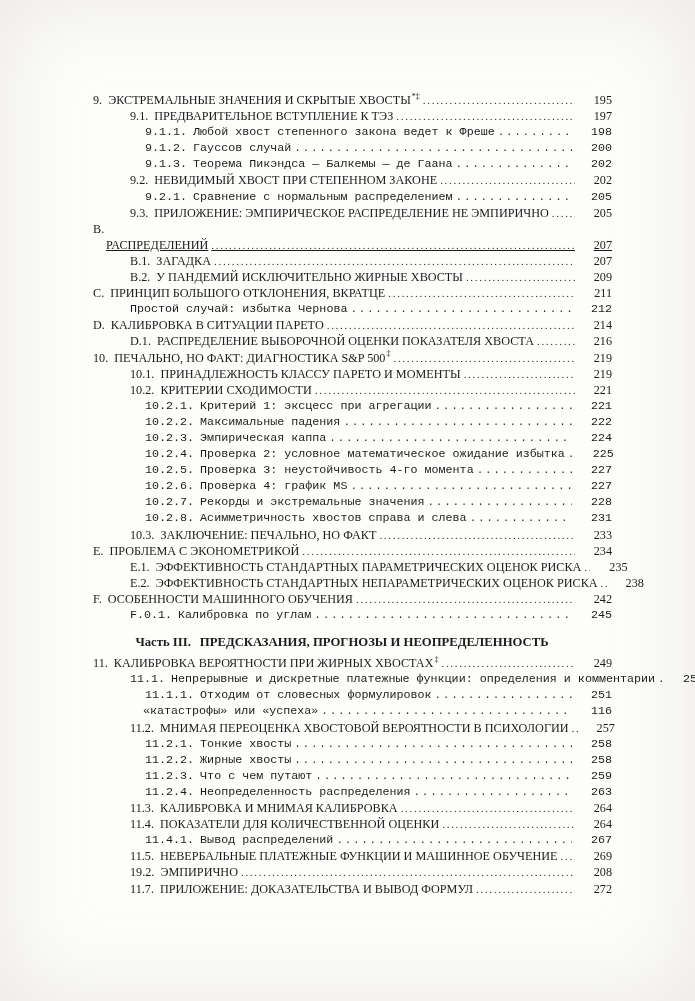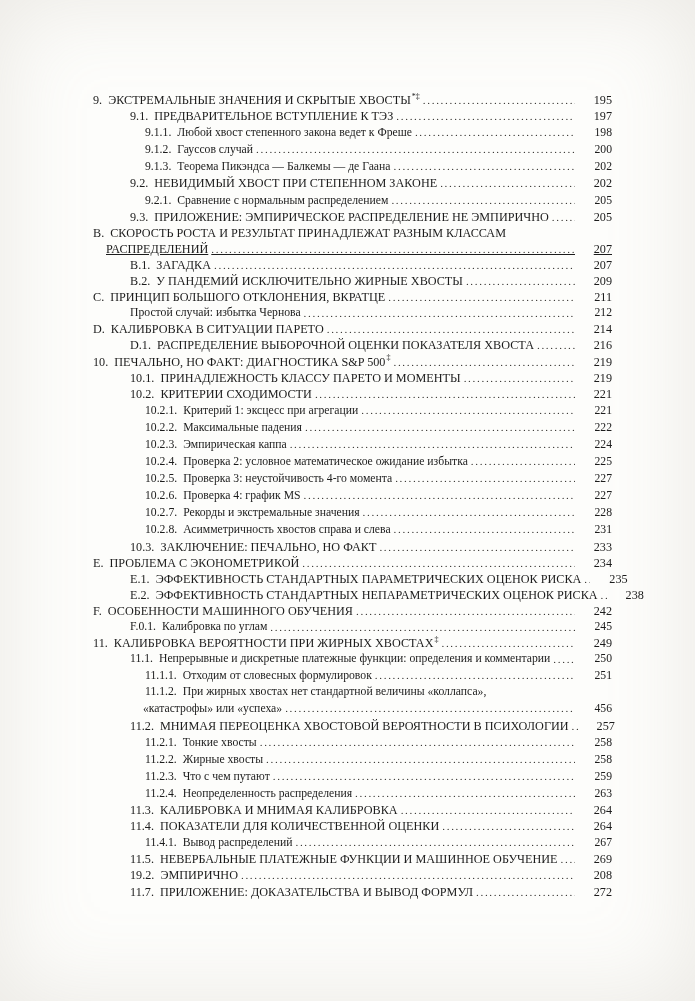--- a/index.html
+++ b/index.html
@@ -20,21 +20,21 @@
     position: absolute;
     left: 72px; right: 83px; top: 92px;
   }
   .row {
     display: flex;
     align-items: baseline;
     line-height: 16.1px;
     font-size: 12.2px;
     white-space: pre;
   }
-  .row.small { font-size: 11.7px; }
+  .row.small { font-size: 11.7px; font-family: Liberation Mono, monospace; }
   .lvl1 { padding-left: 21px; }
   .lvl2 { padding-left: 58px; align-items: center; }
   .lvl3 { padding-left: 73px; }
   .cont-text  { padding-left: 34px; text-decoration: underline; }
   .cont-label { padding-left: 71px; }
   .num { flex: none; margin-right: 6px; }
   .title { flex: none; }
   sup.mark { font-size: 8px; line-height: 0; margin-left: 1px; }
   .dots {
     flex: 1 1 auto;
@@ -63,21 +63,21 @@
 <div class="page">
   <div class="toc">
       <div class="row lvl1"><span class="num">9.</span><span class="title">ЭКСТРЕМАЛЬНЫЕ ЗНАЧЕНИЯ И СКРЫТЫЕ ХВОСТЫ<sup class="mark">*‡</sup></span><span class="dots">................................................................................................................................................................................................................................................</span><span class="pg">195</span></div>
       <div class="row lvl2"><span class="num">9.1.</span><span class="title">ПРЕДВАРИТЕЛЬНОЕ ВСТУПЛЕНИЕ К ТЭЗ</span><span class="dots">................................................................................................................................................................................................................................................</span><span class="pg">197</span></div>
       <div class="row lvl3 small"><span class="num">9.1.1.</span><span class="title">Любой хвост степенного закона ведет к Фреше</span><span class="dots">................................................................................................................................................................................................................................................</span><span class="pg">198</span></div>
       <div class="row lvl3 small"><span class="num">9.1.2.</span><span class="title">Гауссов случай</span><span class="dots">................................................................................................................................................................................................................................................</span><span class="pg">200</span></div>
       <div class="row lvl3 small"><span class="num">9.1.3.</span><span class="title">Теорема Пикэндса — Балкемы — де Гаана</span><span class="dots">................................................................................................................................................................................................................................................</span><span class="pg">202</span></div>
       <div class="row lvl2"><span class="num">9.2.</span><span class="title">НЕВИДИМЫЙ ХВОСТ ПРИ СТЕПЕННОМ ЗАКОНЕ</span><span class="dots">................................................................................................................................................................................................................................................</span><span class="pg">202</span></div>
       <div class="row lvl3 small"><span class="num">9.2.1.</span><span class="title">Сравнение с нормальным распределением</span><span class="dots">................................................................................................................................................................................................................................................</span><span class="pg">205</span></div>
       <div class="row lvl2"><span class="num">9.3.</span><span class="title">ПРИЛОЖЕНИЕ: ЭМПИРИЧЕСКОЕ РАСПРЕДЕЛЕНИЕ НЕ ЭМПИРИЧНО</span><span class="dots">................................................................................................................................................................................................................................................</span><span class="pg">205</span></div>
-      <div class="row lvl1"><span class="num">B.</span><span class="title">СКОРОСТЬ РОСТА И РЕЗУЛЬТАТ ПРИНАДЛЕЖАТ РАЗНЫМ КЛАССАМ</span></div>
+      <div class="row lvl1"><span class="num">B.</span></div>
       <div class="row cont-text"><span class="title">РАСПРЕДЕЛЕНИЙ</span><span class="dots">................................................................................................................................................................................................................................................</span><span class="pg">207</span></div>
       <div class="row lvl2"><span class="num">B.1.</span><span class="title">ЗАГАДКА</span><span class="dots">................................................................................................................................................................................................................................................</span><span class="pg">207</span></div>
       <div class="row lvl2"><span class="num">B.2.</span><span class="title">У ПАНДЕМИЙ ИСКЛЮЧИТЕЛЬНО ЖИРНЫЕ ХВОСТЫ</span><span class="dots">................................................................................................................................................................................................................................................</span><span class="pg">209</span></div>
       <div class="row lvl1"><span class="num">C.</span><span class="title">ПРИНЦИП БОЛЬШОГО ОТКЛОНЕНИЯ, ВКРАТЦЕ</span><span class="dots">................................................................................................................................................................................................................................................</span><span class="pg">211</span></div>
       <div class="row lvl2 small"><span class="title">Простой случай: избытка Чернова</span><span class="dots">................................................................................................................................................................................................................................................</span><span class="pg">212</span></div>
       <div class="row lvl1"><span class="num">D.</span><span class="title">КАЛИБРОВКА В СИТУАЦИИ ПАРЕТО</span><span class="dots">................................................................................................................................................................................................................................................</span><span class="pg">214</span></div>
       <div class="row lvl2"><span class="num">D.1.</span><span class="title">РАСПРЕДЕЛЕНИЕ ВЫБОРОЧНОЙ ОЦЕНКИ ПОКАЗАТЕЛЯ ХВОСТА</span><span class="dots">................................................................................................................................................................................................................................................</span><span class="pg">216</span></div>
       <div class="row lvl1"><span class="num">10.</span><span class="title">ПЕЧАЛЬНО, НО ФАКТ: ДИАГНОСТИКА S&amp;P 500<sup class="mark">‡</sup></span><span class="dots">................................................................................................................................................................................................................................................</span><span class="pg">219</span></div>
       <div class="row lvl2"><span class="num">10.1.</span><span class="title">ПРИНАДЛЕЖНОСТЬ КЛАССУ ПАРЕТО И МОМЕНТЫ</span><span class="dots">................................................................................................................................................................................................................................................</span><span class="pg">219</span></div>
       <div class="row lvl2"><span class="num">10.2.</span><span class="title">КРИТЕРИИ СХОДИМОСТИ</span><span class="dots">................................................................................................................................................................................................................................................</span><span class="pg">221</span></div>
@@ -88,25 +88,25 @@
       <div class="row lvl3 small"><span class="num">10.2.5.</span><span class="title">Проверка 3: неустойчивость 4-го момента</span><span class="dots">................................................................................................................................................................................................................................................</span><span class="pg">227</span></div>
       <div class="row lvl3 small"><span class="num">10.2.6.</span><span class="title">Проверка 4: график MS</span><span class="dots">................................................................................................................................................................................................................................................</span><span class="pg">227</span></div>
       <div class="row lvl3 small"><span class="num">10.2.7.</span><span class="title">Рекорды и экстремальные значения</span><span class="dots">................................................................................................................................................................................................................................................</span><span class="pg">228</span></div>
       <div class="row lvl3 small"><span class="num">10.2.8.</span><span class="title">Асимметричность хвостов справа и слева</span><span class="dots">................................................................................................................................................................................................................................................</span><span class="pg">231</span></div>
       <div class="row lvl2"><span class="num">10.3.</span><span class="title">ЗАКЛЮЧЕНИЕ: ПЕЧАЛЬНО, НО ФАКТ</span><span class="dots">................................................................................................................................................................................................................................................</span><span class="pg">233</span></div>
       <div class="row lvl1"><span class="num">E.</span><span class="title">ПРОБЛЕМА С ЭКОНОМЕТРИКОЙ</span><span class="dots">................................................................................................................................................................................................................................................</span><span class="pg">234</span></div>
       <div class="row lvl2"><span class="num">E.1.</span><span class="title">ЭФФЕКТИВНОСТЬ СТАНДАРТНЫХ ПАРАМЕТРИЧЕСКИХ ОЦЕНОК РИСКА</span><span class="dots">................................................................................................................................................................................................................................................</span><span class="pg">235</span></div>
       <div class="row lvl2"><span class="num">E.2.</span><span class="title">ЭФФЕКТИВНОСТЬ СТАНДАРТНЫХ НЕПАРАМЕТРИЧЕСКИХ ОЦЕНОК РИСКА</span><span class="dots">................................................................................................................................................................................................................................................</span><span class="pg">238</span></div>
       <div class="row lvl1"><span class="num">F.</span><span class="title">ОСОБЕННОСТИ МАШИННОГО ОБУЧЕНИЯ</span><span class="dots">................................................................................................................................................................................................................................................</span><span class="pg">242</span></div>
       <div class="row lvl2 small"><span class="num">F.0.1.</span><span class="title">Калибровка по углам</span><span class="dots">................................................................................................................................................................................................................................................</span><span class="pg">245</span></div>
+      <div class="part"><span class="plabel">Часть III.</span><span class="ptitle">ПРЕДСКАЗАНИЯ, ПРОГНОЗЫ И НЕОПРЕДЕЛЕННОСТЬ</span></div>
       <div class="row lvl1"><span class="num">11.</span><span class="title">КАЛИБРОВКА ВЕРОЯТНОСТИ ПРИ ЖИРНЫХ ХВОСТАХ<sup class="mark">‡</sup></span><span class="dots">................................................................................................................................................................................................................................................</span><span class="pg">249</span></div>
       <div class="row lvl2 small"><span class="num">11.1.</span><span class="title">Непрерывные и дискретные платежные функции: определения и комментарии</span><span class="dots">................................................................................................................................................................................................................................................</span><span class="pg">250</span></div>
       <div class="row lvl3 small"><span class="num">11.1.1.</span><span class="title">Отходим от словесных формулировок</span><span class="dots">................................................................................................................................................................................................................................................</span><span class="pg">251</span></div>
-      <div class="row lvl3 small"><span class="num">11.1.2.</span><span class="title">При жирных хвостах нет стандартной величины «коллапса»,</span></div>
-      <div class="row cont-label small"><span class="title">«катастрофы» или «успеха»</span><span class="dots">................................................................................................................................................................................................................................................</span><span class="pg">456</span></div>
+      <div class="row cont-label small"><span class="title">«катастрофы» или «успеха»</span><span class="dots">................................................................................................................................................................................................................................................</span><span class="pg">116</span></div>
       <div class="row lvl2"><span class="num">11.2.</span><span class="title">МНИМАЯ ПЕРЕОЦЕНКА ХВОСТОВОЙ ВЕРОЯТНОСТИ В ПСИХОЛОГИИ</span><span class="dots">................................................................................................................................................................................................................................................</span><span class="pg">257</span></div>
       <div class="row lvl3 small"><span class="num">11.2.1.</span><span class="title">Тонкие хвосты</span><span class="dots">................................................................................................................................................................................................................................................</span><span class="pg">258</span></div>
       <div class="row lvl3 small"><span class="num">11.2.2.</span><span class="title">Жирные хвосты</span><span class="dots">................................................................................................................................................................................................................................................</span><span class="pg">258</span></div>
       <div class="row lvl3 small"><span class="num">11.2.3.</span><span class="title">Что с чем путают</span><span class="dots">................................................................................................................................................................................................................................................</span><span class="pg">259</span></div>
       <div class="row lvl3 small"><span class="num">11.2.4.</span><span class="title">Неопределенность распределения</span><span class="dots">................................................................................................................................................................................................................................................</span><span class="pg">263</span></div>
       <div class="row lvl2"><span class="num">11.3.</span><span class="title">КАЛИБРОВКА И МНИМАЯ КАЛИБРОВКА</span><span class="dots">................................................................................................................................................................................................................................................</span><span class="pg">264</span></div>
       <div class="row lvl2"><span class="num">11.4.</span><span class="title">ПОКАЗАТЕЛИ ДЛЯ КОЛИЧЕСТВЕННОЙ ОЦЕНКИ</span><span class="dots">................................................................................................................................................................................................................................................</span><span class="pg">264</span></div>
       <div class="row lvl3 small"><span class="num">11.4.1.</span><span class="title">Вывод распределений</span><span class="dots">................................................................................................................................................................................................................................................</span><span class="pg">267</span></div>
       <div class="row lvl2"><span class="num">11.5.</span><span class="title">НЕВЕРБАЛЬНЫЕ ПЛАТЕЖНЫЕ ФУНКЦИИ И МАШИННОЕ ОБУЧЕНИЕ</span><span class="dots">................................................................................................................................................................................................................................................</span><span class="pg">269</span></div>
       <div class="row lvl2"><span class="num">19.2.</span><span class="title">ЭМПИРИЧНО</span><span class="dots">................................................................................................................................................................................................................................................</span><span class="pg">208</span></div>

